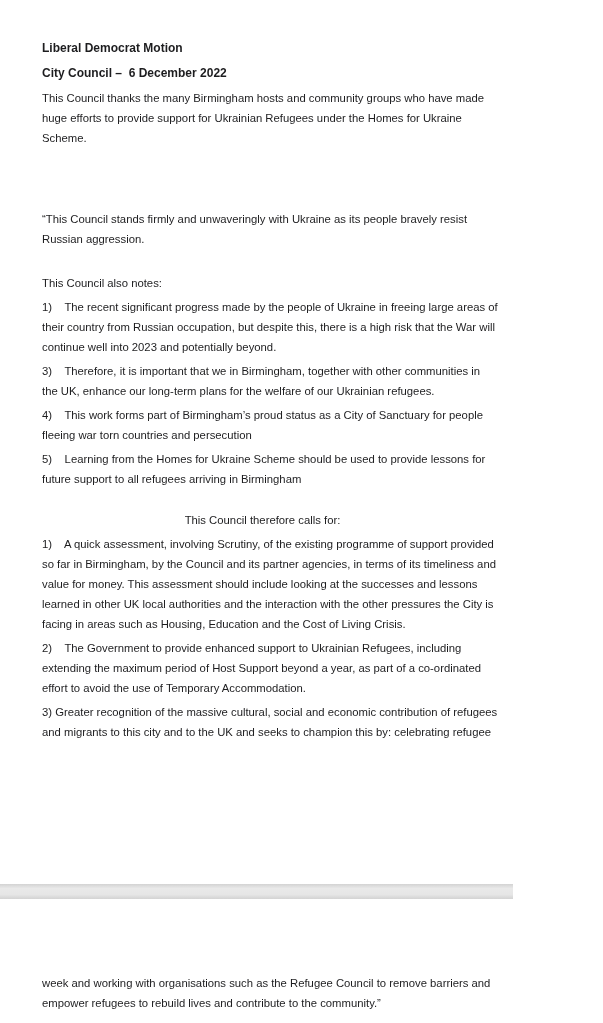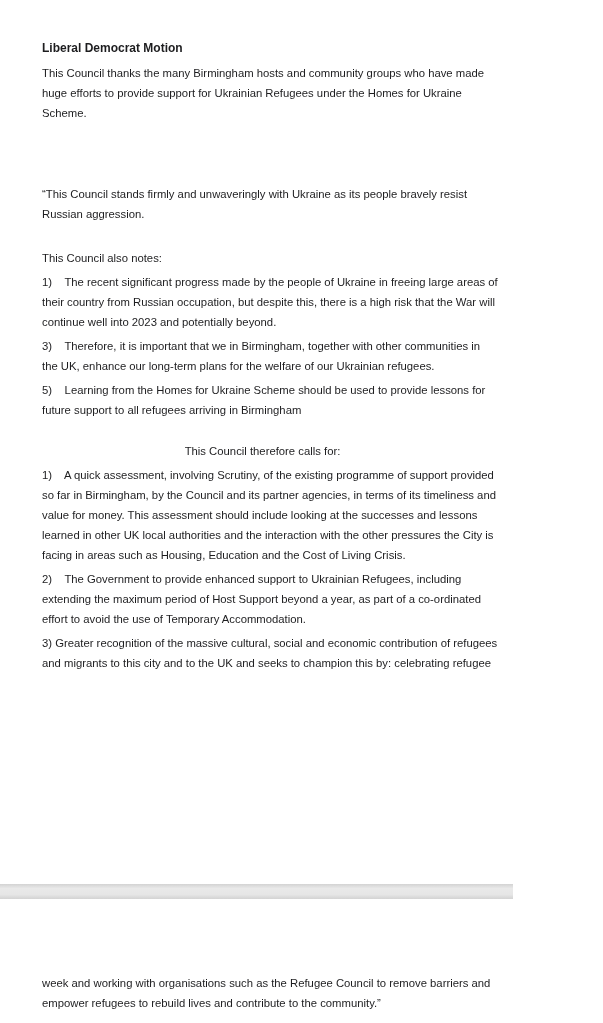--- a/index.html
+++ b/index.html
@@ -55,33 +55,36 @@
   .sect-gap    { margin-top: 24px; }
   .calls-gap   { margin-top: 21px; text-align: center; }
 </style>
 </head>
 <body>
 
 <div class="doc">
 
   <section class="page page1">
     <p class="h">Liberal Democrat Motion</p>
+    <p class="h">City Council –  6 December 2022</p>
 
     <p class="para">This Council thanks the many Birmingham hosts and community groups who have made
 huge efforts to provide support for Ukrainian Refugees under the Homes for Ukraine
 Scheme.</p>
     <p class="para intro-gap">“This Council stands firmly and unwaveringly with Ukraine as its people bravely resist
 Russian aggression.</p>
 
     <p class="para sect-gap">This Council also notes:</p>
     <p class="para">1)    The recent significant progress made by the people of Ukraine in freeing large areas of
 their country from Russian occupation, but despite this, there is a high risk that the War will
 continue well into 2023 and potentially beyond.</p>
     <p class="para">3)    Therefore, it is important that we in Birmingham, together with other communities in
 the UK, enhance our long-term plans for the welfare of our Ukrainian refugees.</p>
+    <p class="para">4)    This work forms part of Birmingham’s proud status as a City of Sanctuary for people
+fleeing war torn countries and persecution</p>
     <p class="para">5)    Learning from the Homes for Ukraine Scheme should be used to provide lessons for
 future support to all refugees arriving in Birmingham</p>
 
     <p class="para calls-gap">This Council therefore calls for:</p>
     <p class="para">1)    A quick assessment, involving Scrutiny, of the existing programme of support provided
 so far in Birmingham, by the Council and its partner agencies, in terms of its timeliness and
 value for money. This assessment should include looking at the successes and lessons
 learned in other UK local authorities and the interaction with the other pressures the City is
 facing in areas such as Housing, Education and the Cost of Living Crisis.</p>
     <p class="para">2)    The Government to provide enhanced support to Ukrainian Refugees, including

